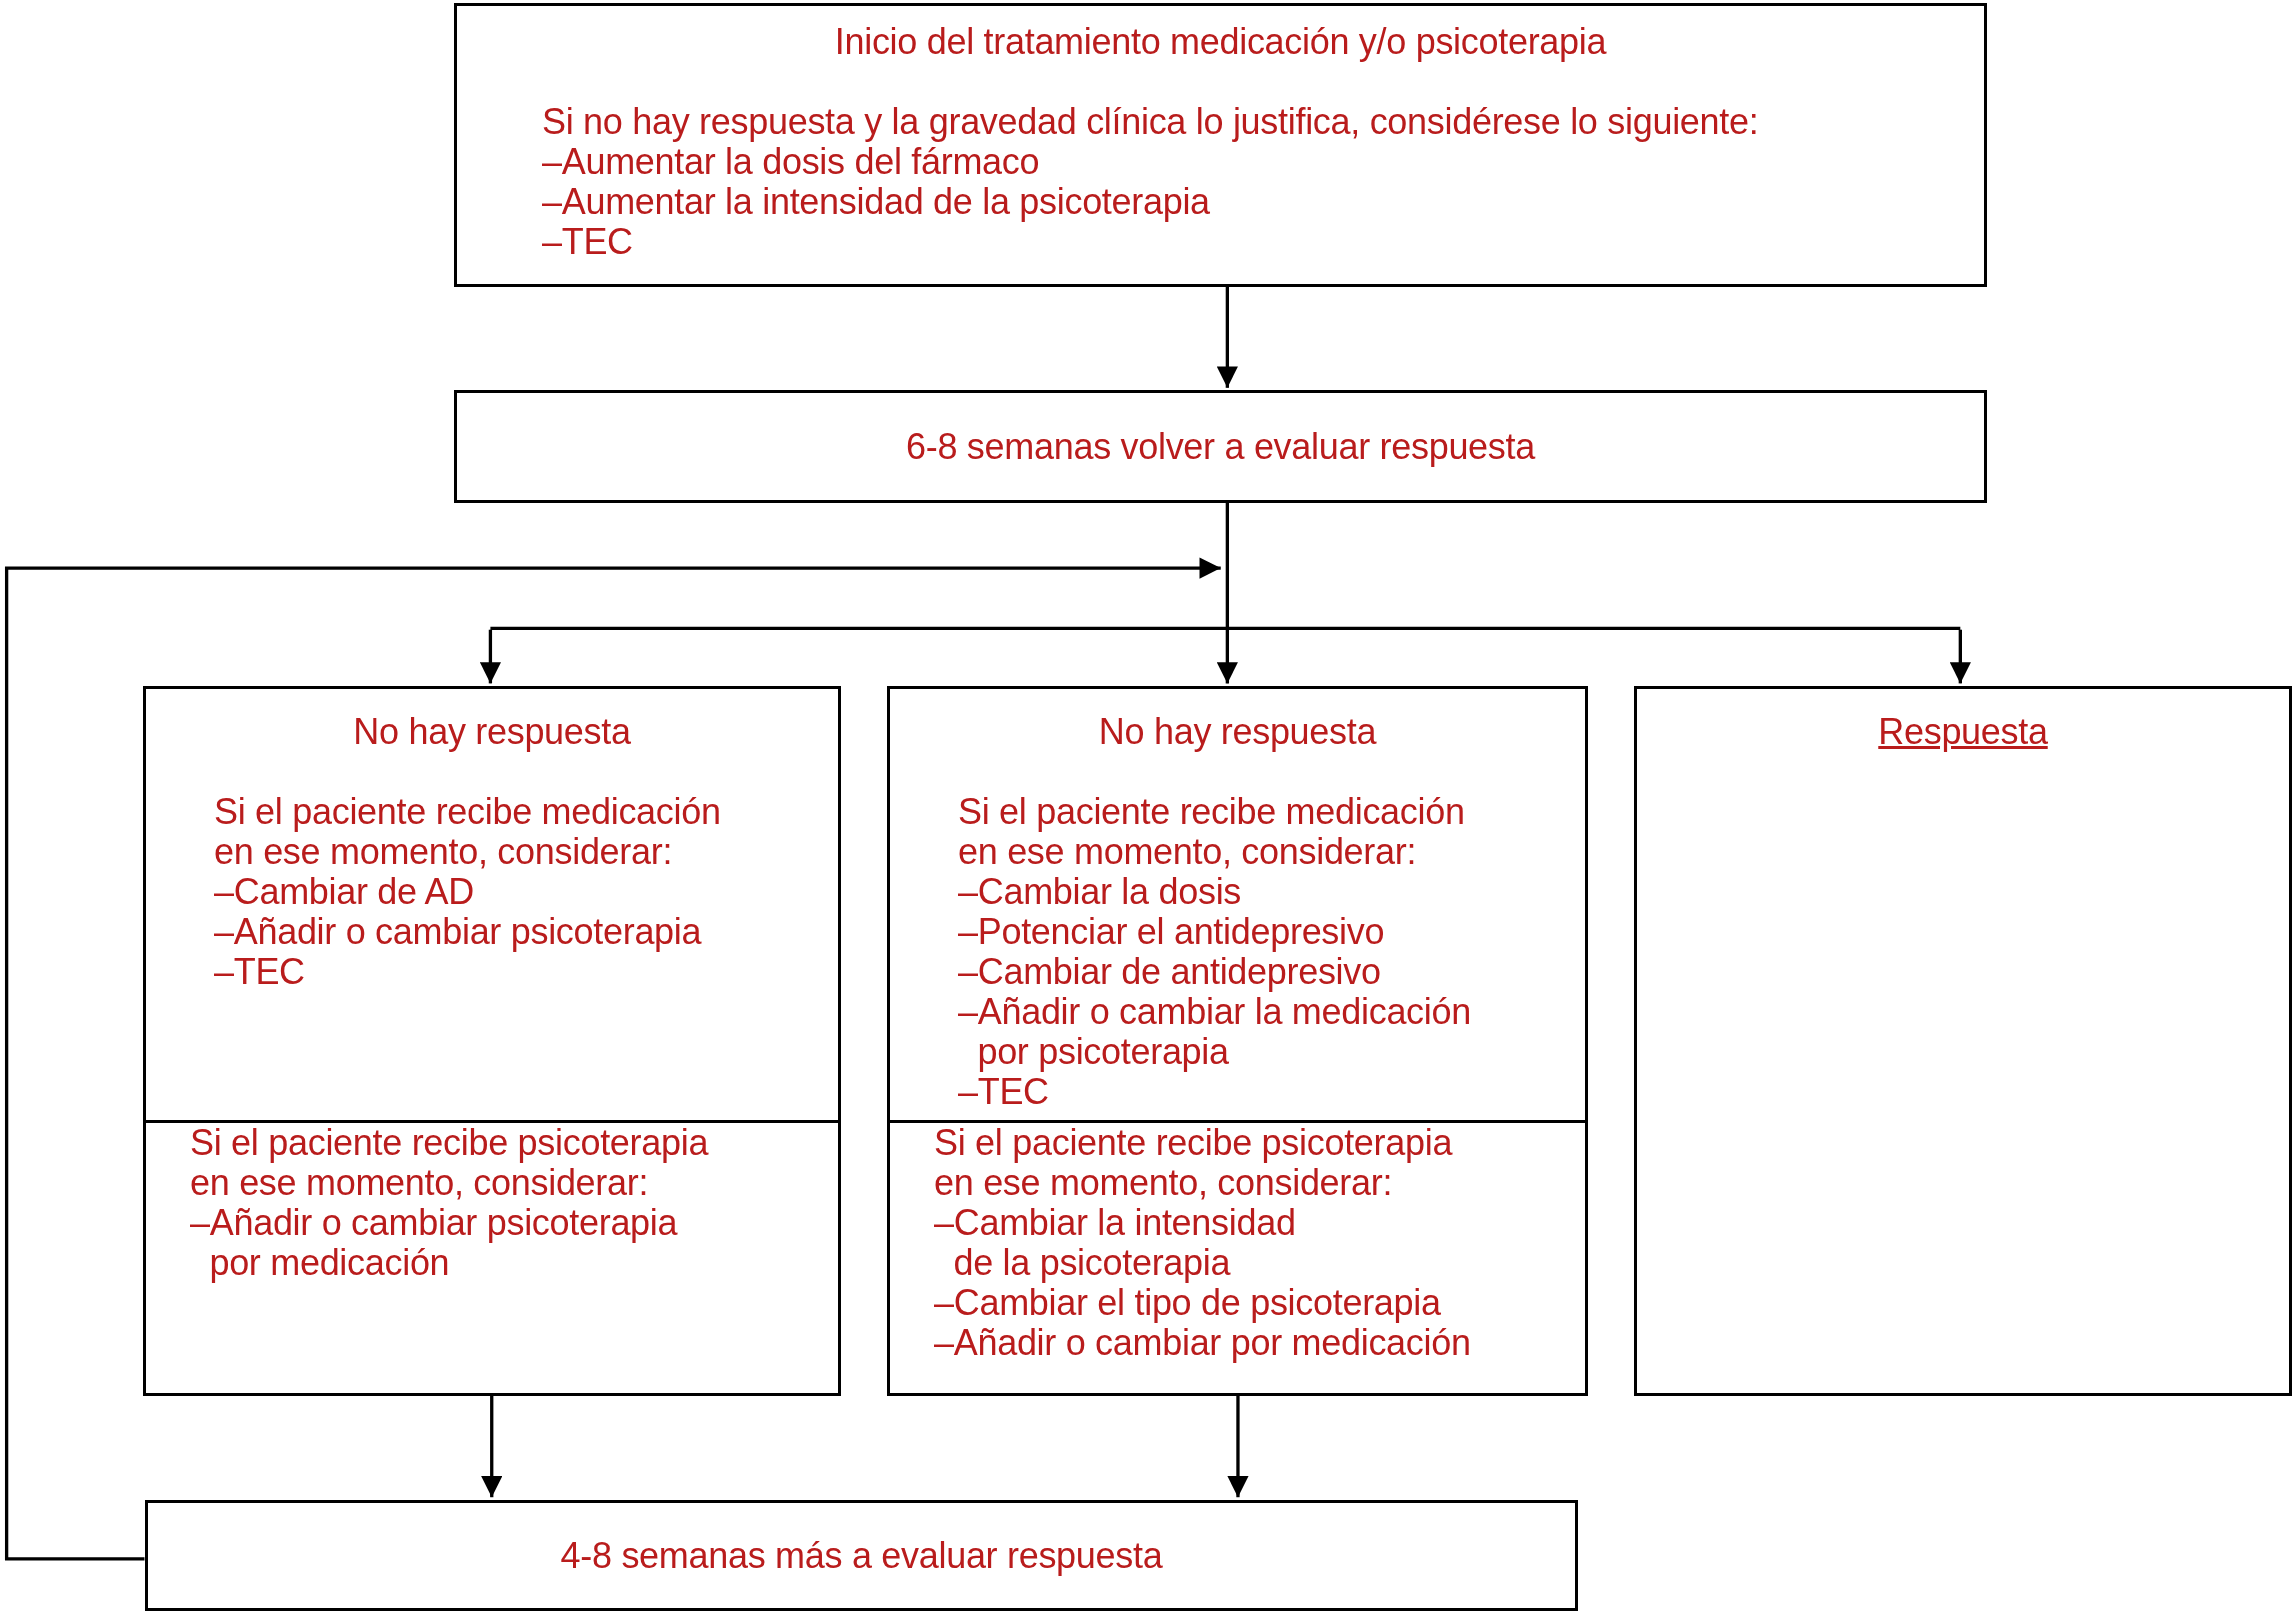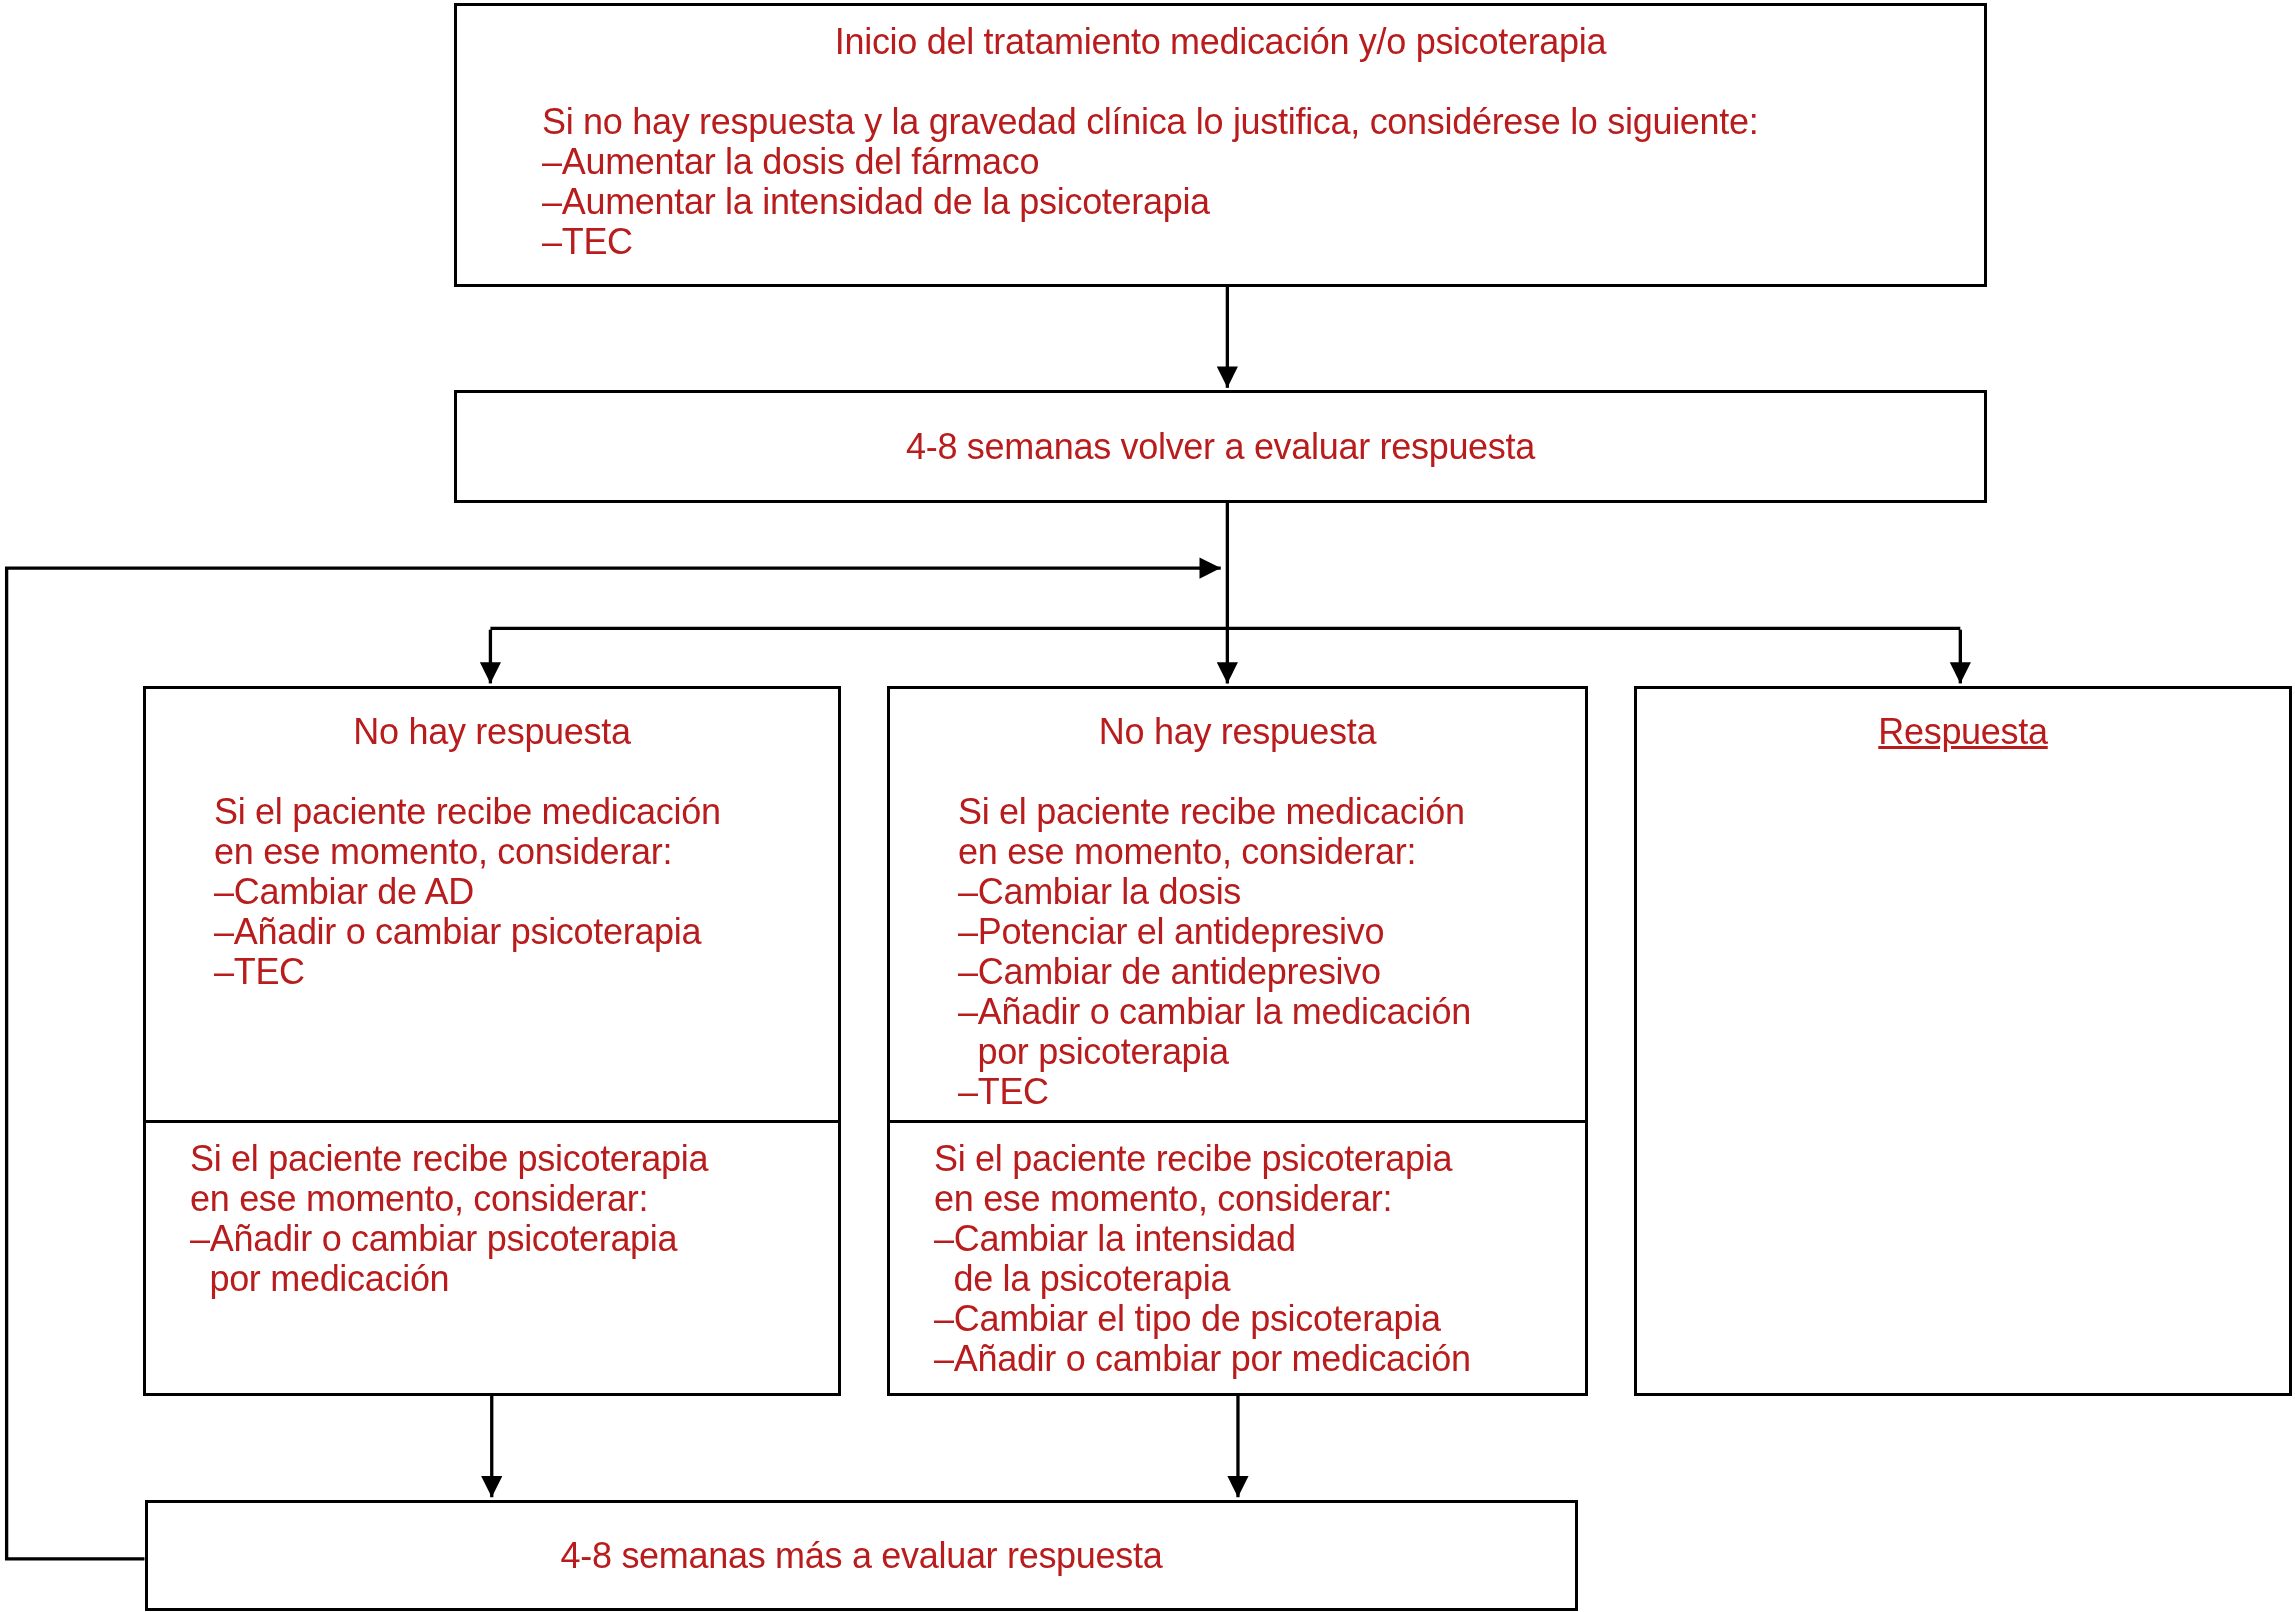--- a/index.html
+++ b/index.html
@@ -75,21 +75,21 @@
   .branch-right .box-body { text-align: center; }
   .sec-top {
     height: 431px;
     box-sizing: border-box;
     padding-top: 22.5px;
     overflow: hidden;
   }
   .sec-bot {
     flex: 1;
     border-top: 3.3px solid #000000;
-    padding-top: 16px;
+    padding-top: 0;
     box-sizing: border-box;
   }
   .sec-body { white-space: pre; padding-left: 44px; }
 </style>
 </head>
 <body>
 
 <div class="canvas">
 
   <svg class="connector-layer" viewBox="0 0 3463 2432" xmlns="http://www.w3.org/2000/svg">
@@ -110,21 +110,21 @@
 
   <div class="box start-box">
     <div class="box-title">Inicio del tratamiento medicación y/o psicoterapia</div>
     <div class="box-body">Si no hay respuesta y la gravedad clínica lo justifica, considérese lo siguiente:
 –Aumentar la dosis del fármaco
 –Aumentar la intensidad de la psicoterapia
 –TEC</div>
   </div>
 
   <div class="box eval-box">
-    <div class="single-label">4-8 semanas volver a evaluar respuesta</div>
+    <div class="single-label">6-8 semanas volver a evaluar respuesta</div>
   </div>
 
   <div class="box branch-box branch-left">
     <div class="sec-top">
       <div class="box-title">No hay respuesta</div>
       <div class="box-body sec-body">Si el paciente recibe medicación
 en ese momento, considerar:
 –Cambiar de AD
 –Añadir o cambiar psicoterapia
 –TEC</div>

